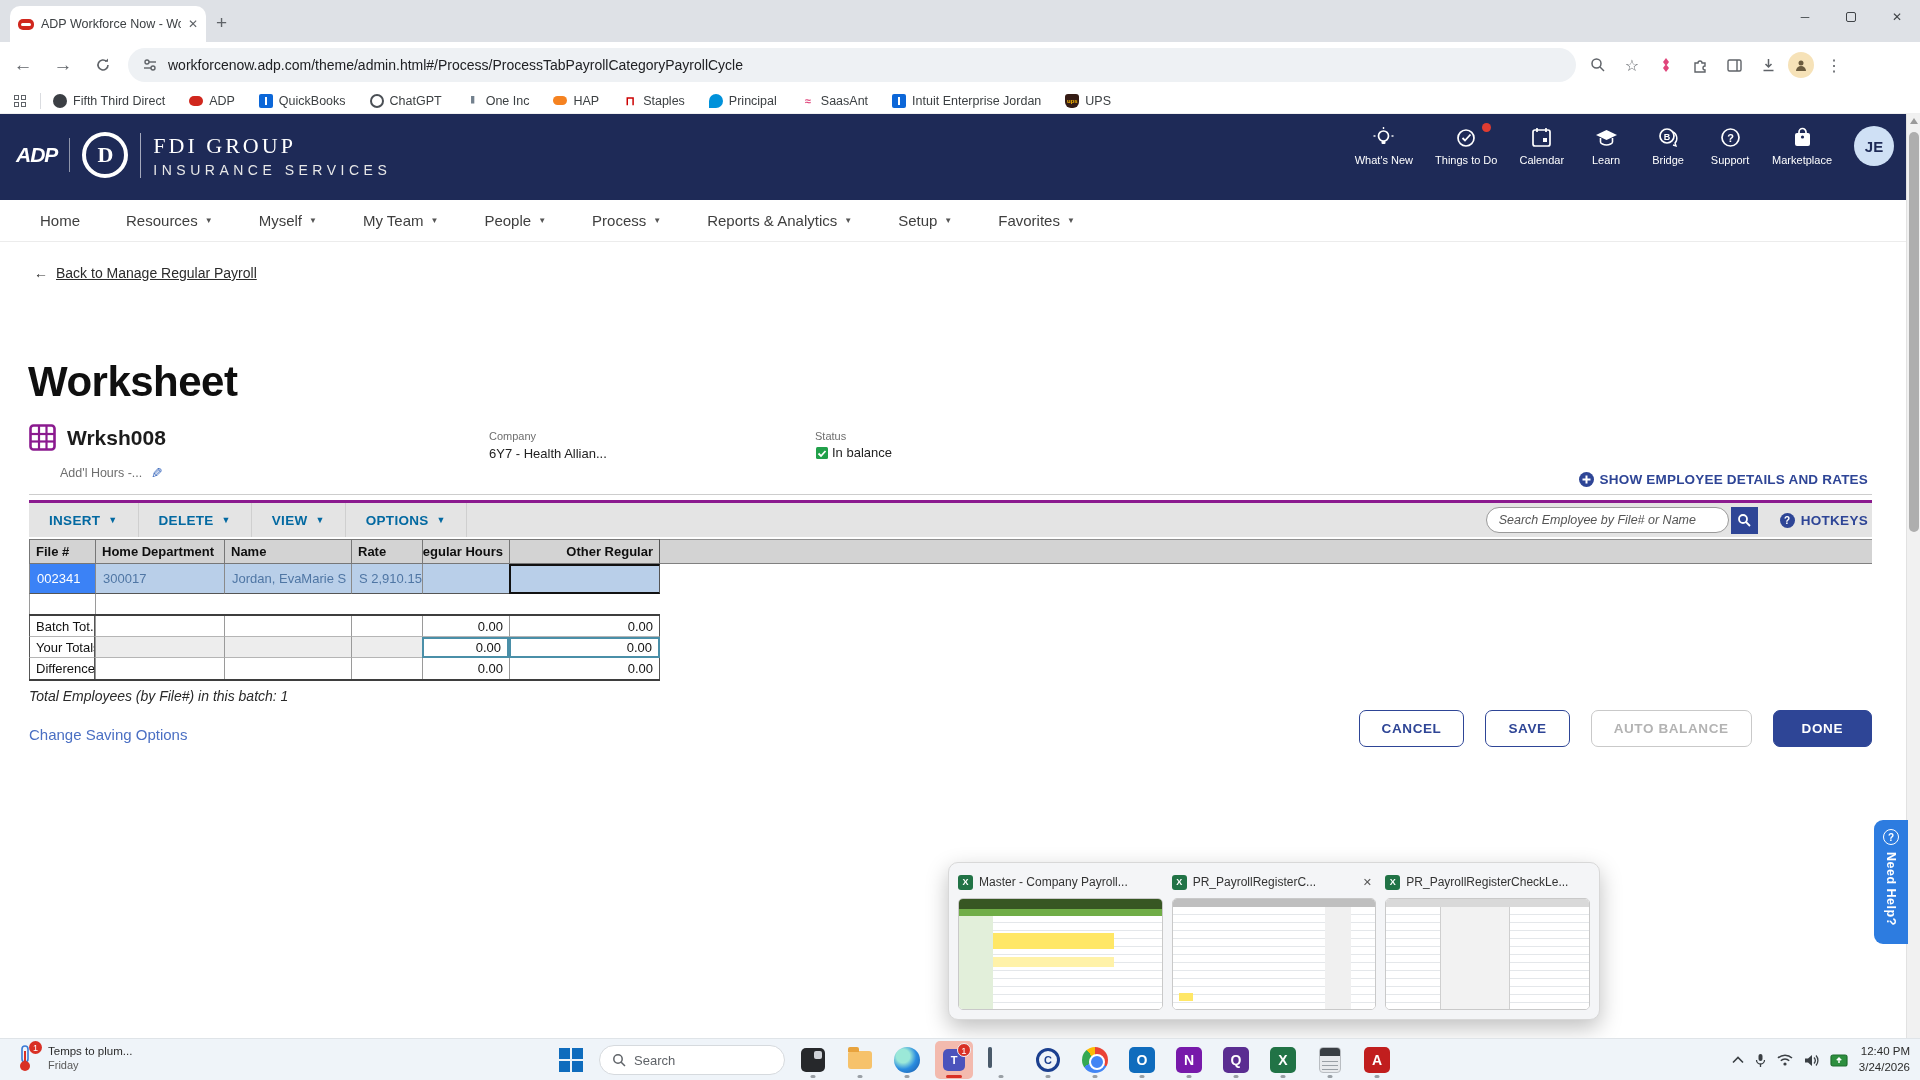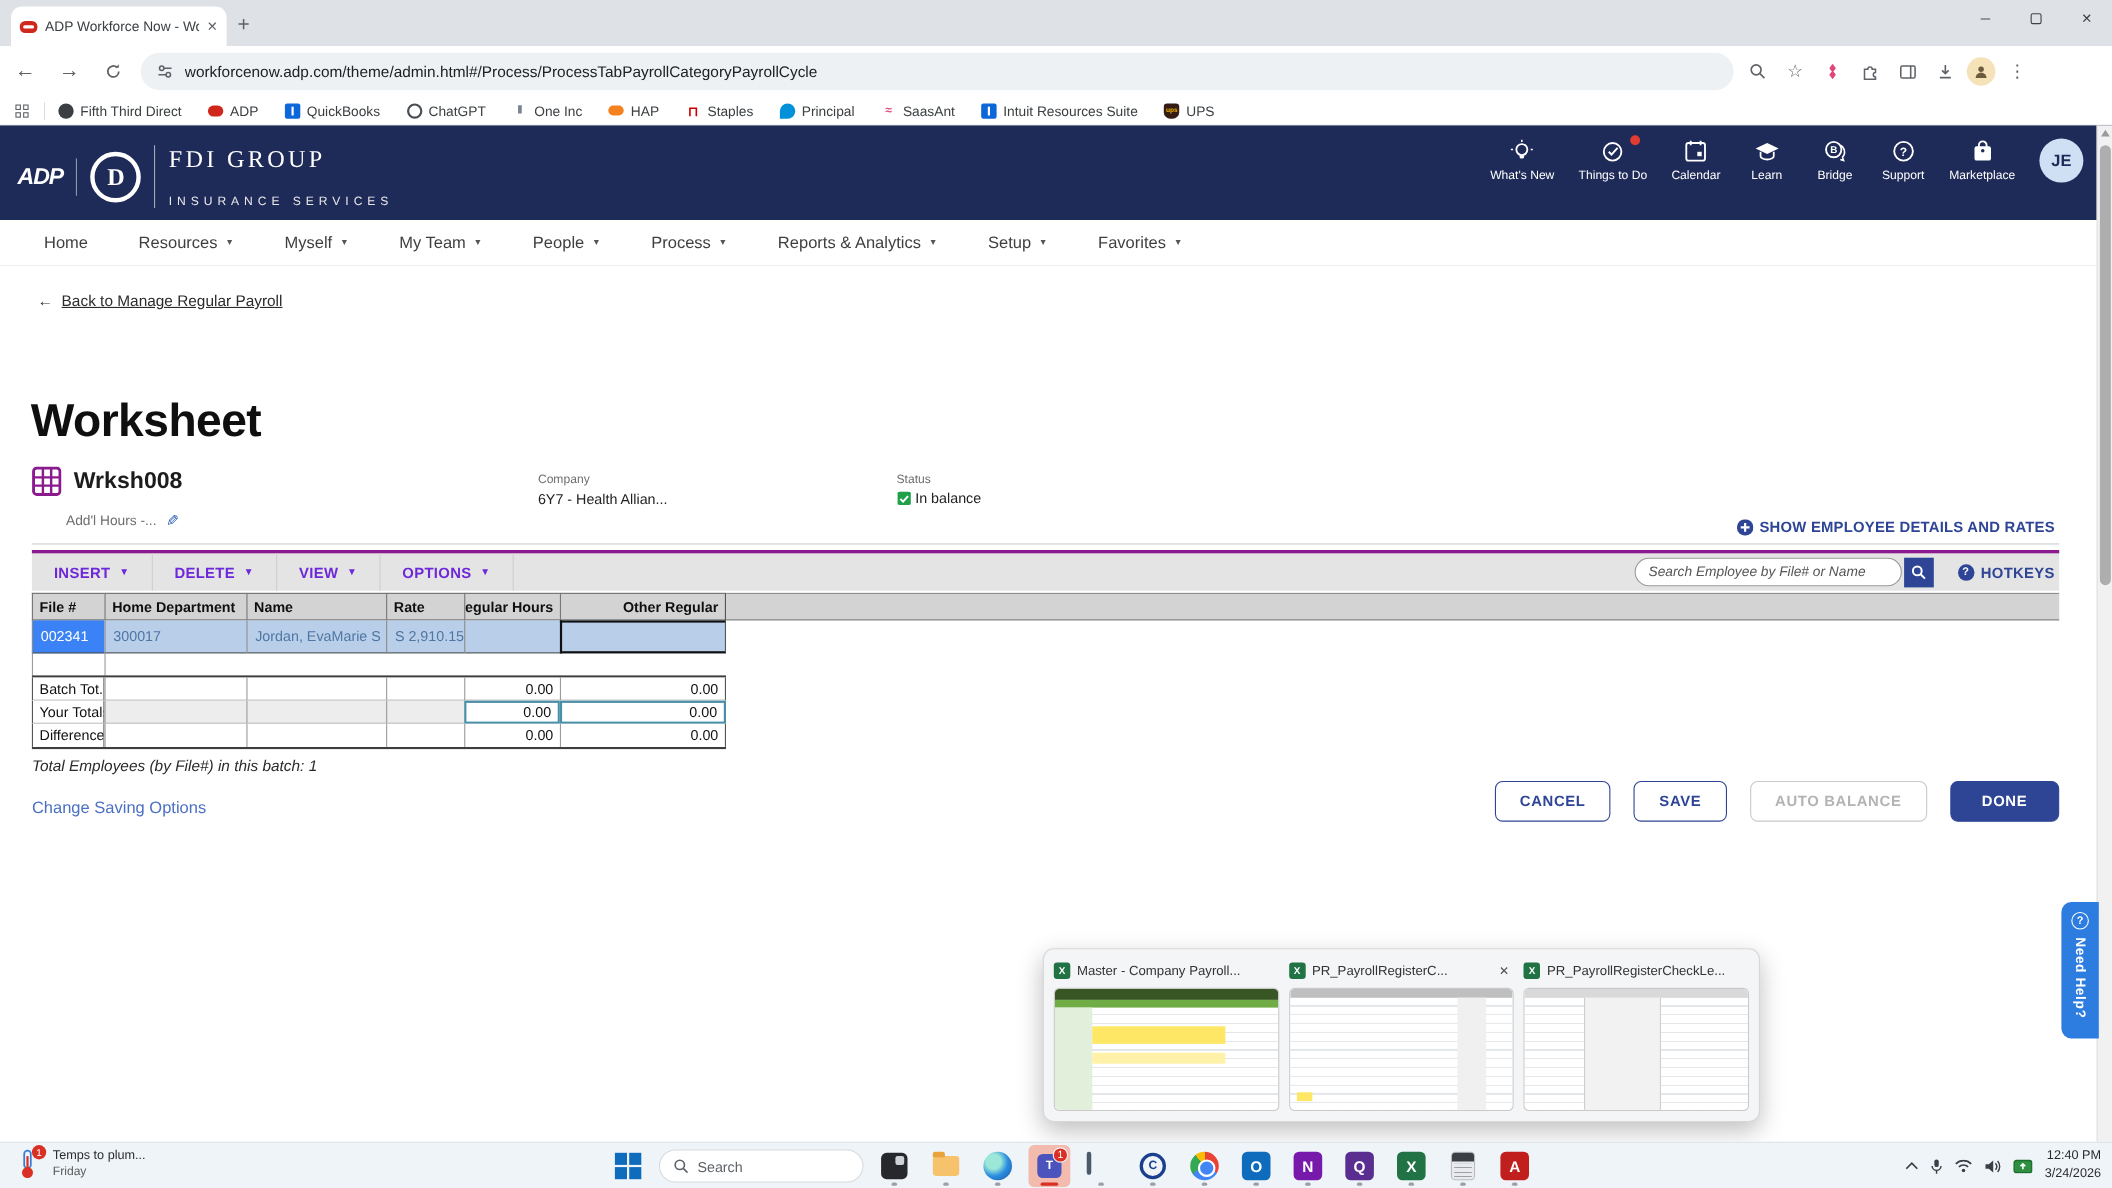--- a/index.html
+++ b/index.html
@@ -46,21 +46,21 @@
   .fav-ups { background:#351c15; border-radius:3px 3px 6px 6px; color:#f7b500; font-size:6px; }
 
   
   .adp-header { position:absolute; left:0; top:114px; width:1920px; height:86px; background:#1e2a57; color:#fff; }
   .brand { position:absolute; left:16px; top:18px; display:flex; align-items:center; gap:12px; }
   .adp-logo { font-style:italic; font-weight:bold; font-size:21px; letter-spacing:-1px; }
   .brand-sep { width:1px; height:34px; background:rgba(255,255,255,.5); }
   .fdi-circle { width:46px; height:46px; border:4px solid #fff; border-radius:50%; display:flex; align-items:center; justify-content:center; font-weight:bold; font-size:22px; font-family:"Liberation Serif",serif; }
   .brand-text { border-left:1px solid rgba(255,255,255,.6); padding-left:12px; }
   .brand-line1 { font-family:"Liberation Serif",serif; font-size:22px; letter-spacing:3px; }
-  .brand-line2 { font-size:11px; letter-spacing:4.5px; margin-top:19px; color:#e8e8e8; }
+  .brand-line2 { font-size:14px; letter-spacing:4.5px; margin-top:3px; color:#e8e8e8; }
   .hdr-search { position:absolute; left:612px; top:21px; width:366px; height:44px; background:#fff; border-radius:22px; display:flex; align-items:center; padding:0 6px 0 16px; gap:10px; }
   .hdr-search input { flex:1; border:none; outline:none; font-size:15px; color:#333; font-family:"Liberation Sans",sans-serif; background:transparent; }
   .hdr-search input::placeholder { color:#8a9096; }
   .go-btn { width:34px; height:34px; border-radius:50%; background:#d9d4cd; color:#fff; display:flex; align-items:center; justify-content:center; font-size:16px; }
   .hdr-actions { position:absolute; right:26px; top:12px; display:flex; align-items:center; gap:22px; }
   .ha-item { display:flex; flex-direction:column; align-items:center; gap:5px; min-width:40px; position:relative; }
   .ha-item svg { display:block; }
   .ha-label { font-size:11px; white-space:nowrap; }
   .badge-dot { position:absolute; top:-3px; right:6px; width:9px; height:9px; background:#e03c31; border-radius:50%; }
   .avatar { width:40px; height:40px; border-radius:50%; background:#cfe0f5; color:#1e2a57; font-weight:bold; font-size:15px; display:flex; align-items:center; justify-content:center; }
@@ -82,21 +82,21 @@
   .company-block { position:absolute; left:489px; top:188px; }
   .status-block { position:absolute; left:815px; top:188px; }
   .status-val { display:flex; align-items:center; gap:3px; margin-top:3px; font-size:13px; color:#222; }
   .addl { position:absolute; left:60px; top:223px; display:flex; align-items:center; gap:9px; font-size:12.5px; color:#6e6e6e; }
   .pencil { color:#2e5fb8; font-size:14px; transform:scaleX(-1); display:inline-block; }
   .show-details { position:absolute; right:52px; top:230px; display:flex; gap:6px; font-size:13.5px; font-weight:bold; color:#2e4596; letter-spacing:.2px; }
   .divider { position:absolute; left:29px; right:48px; top:252px; height:1px; background:#cdcdcd; }
 
   
   .toolbar { position:absolute; left:29px; right:48px; top:258px; height:37px; background:#e4e4e4; border-top:3px solid #8b1a8f; display:flex; align-items:center; }
-  .tb-menu { height:100%; display:flex; align-items:center; gap:8px; padding:17px 20px; border-right:1px solid #cfcfcf; font-size:13.5px; font-weight:bold; color:#6d28d9; letter-spacing:.3px; }
+  .tb-menu { height:100%; display:flex; align-items:center; gap:8px; padding:17px 20px; border-right:1px solid #cfcfcf; font-size:13.5px; font-weight:bold; color:#0369a1; letter-spacing:.3px; }
   .tb-caret { font-size:9px; }
   .tb-right { margin-left:auto; display:flex; align-items:center; gap:0; padding-right:4px; }
   .emp-search { width:243px; height:26px; border:1px solid #9a9a9a; border-radius:13px; padding:0 12px; font-size:12.5px; font-style:italic; color:#333; outline:none; font-family:"Liberation Sans",sans-serif; }
   .emp-search::placeholder { color:#555; font-style:italic; }
   .emp-search-btn { width:27px; height:27px; background:#2e4596; margin-left:2px; display:flex; align-items:center; justify-content:center; }
   .hotkeys { display:flex; align-items:center; gap:6px; margin-left:22px; color:#2e4596; font-size:13.5px; font-weight:bold; letter-spacing:.3px; }
   .qmark { width:15px; height:15px; border-radius:50%; background:#2e4596; color:#fff; font-size:10px; font-weight:bold; display:flex; align-items:center; justify-content:center; }
 
   
   .hdr-filler { position:absolute; left:29px; right:48px; top:297px; height:25px; background:#d3d3d3; border-top:1px solid #909090; border-bottom:1px solid #808080; }
@@ -313,21 +313,21 @@
     <div class="bm">
         <span class="fav fav-principal"></span>
         <span>Principal</span>
       </div>
     <div class="bm">
         <span class="fav fav-saasant">≈</span>
         <span>SaasAnt</span>
       </div>
     <div class="bm">
         <span class="fav fav-blue"></span>
-        <span>Intuit Resources Suite</span>
+        <span>Intuit Enterprise Jordan</span>
       </div>
     <div class="bm">
         <span class="fav fav-ups">ups</span>
         <span>UPS</span>
       </div>
   </div>
 
   <div class="adp-header">
     <div class="brand">
       <span class="adp-logo">ADP</span>

